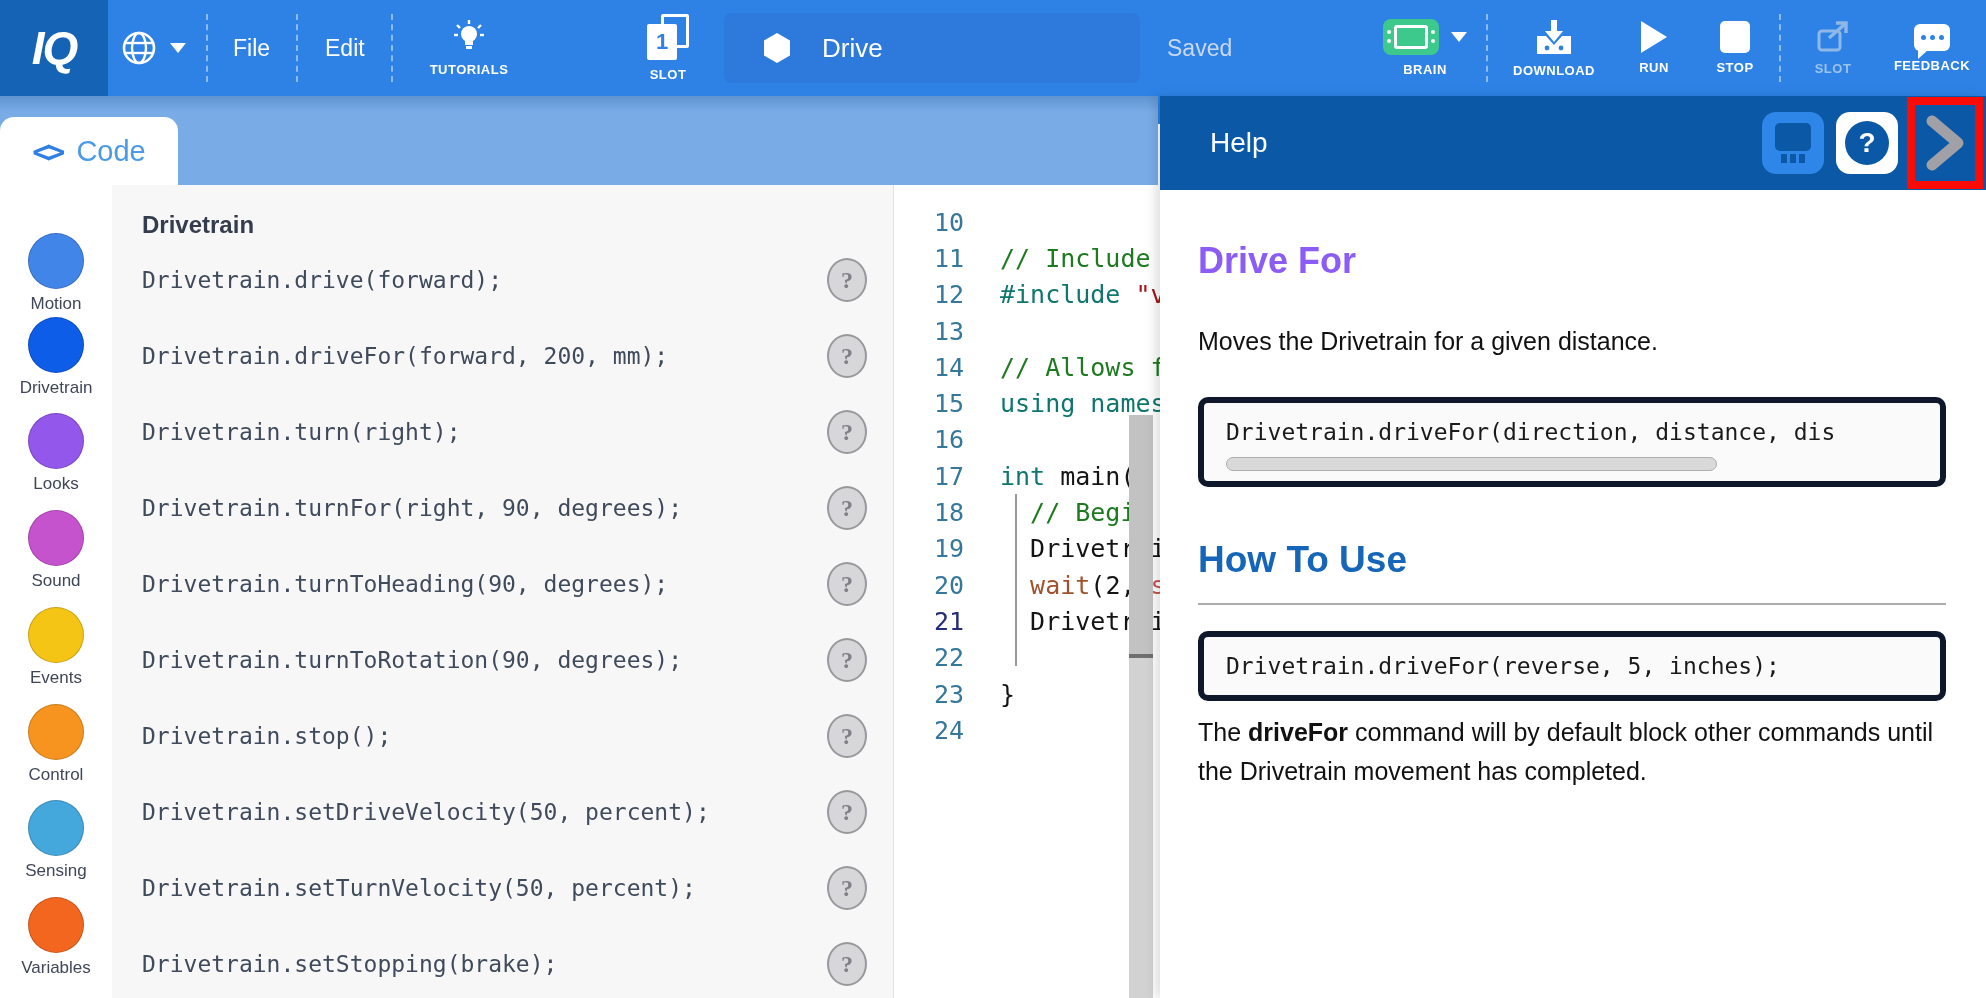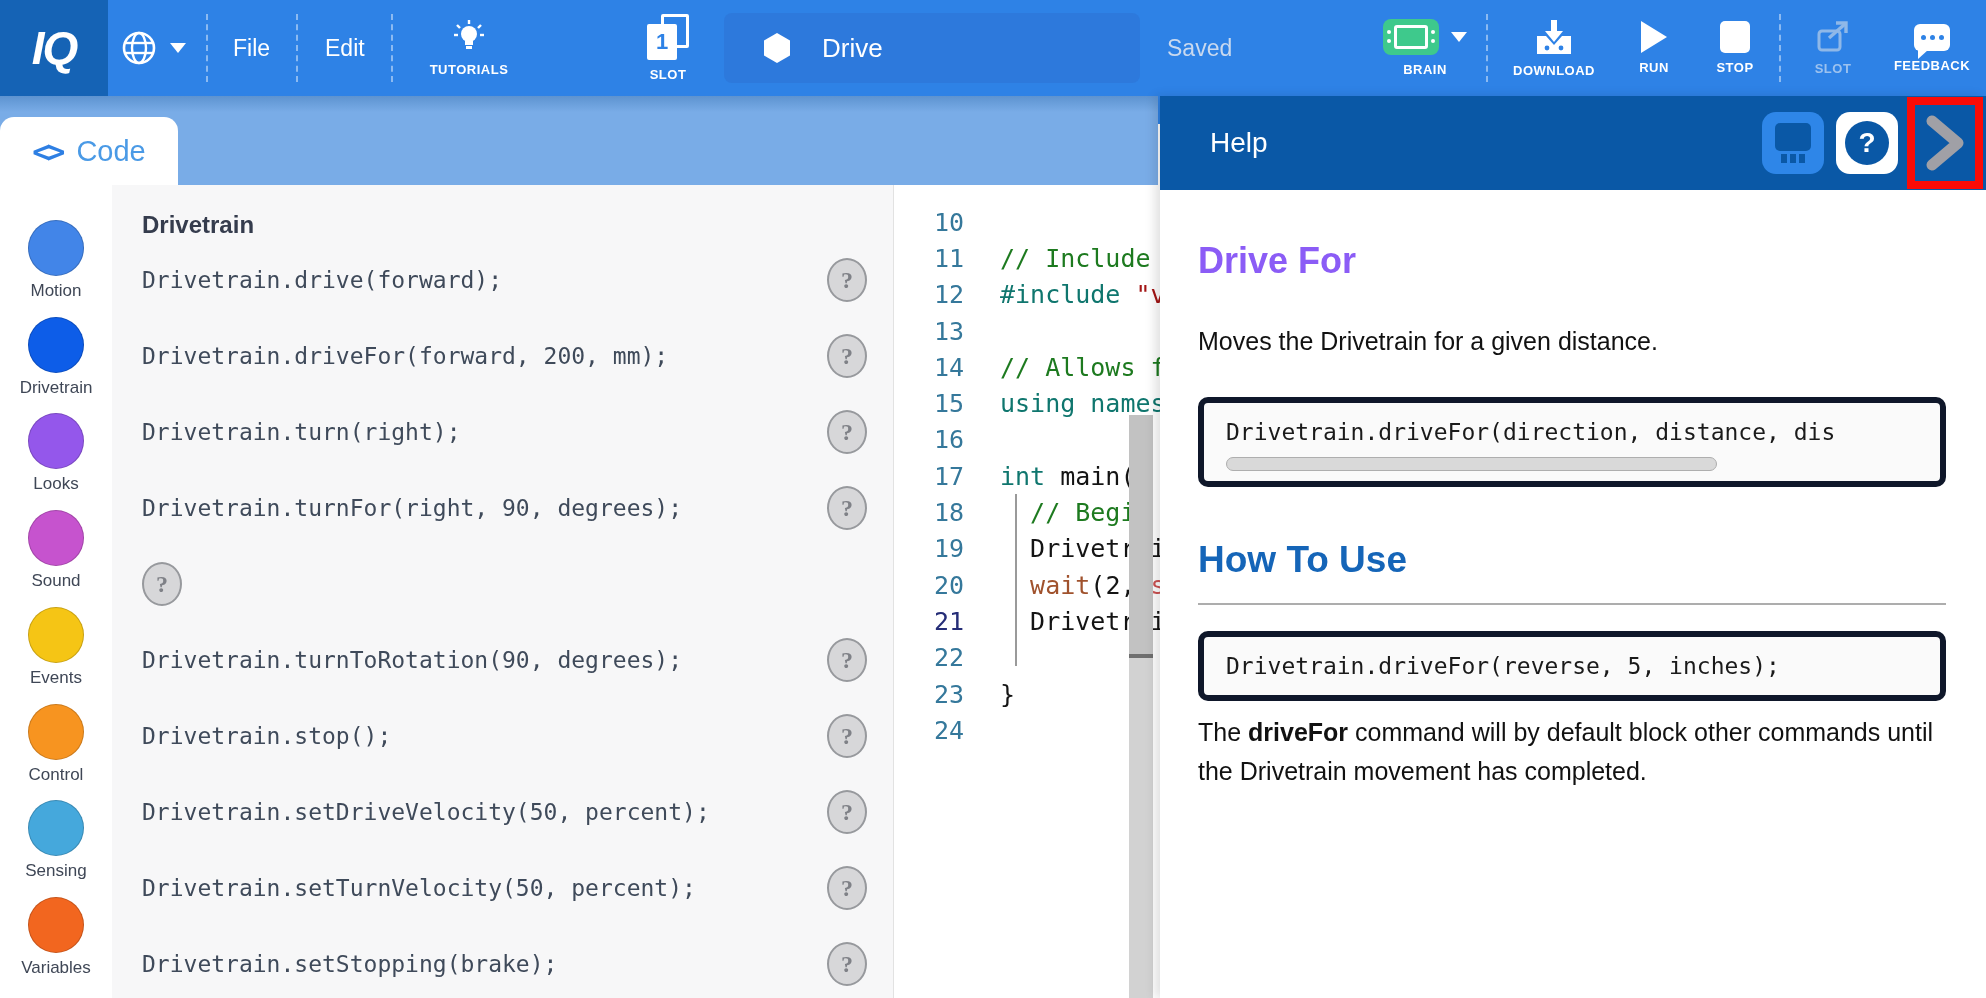--- a/index.html
+++ b/index.html
@@ -226,21 +226,21 @@
   </header>
 
   <div class="ws-header">
     <div class="code-tab">
       <span class="angles">&lt;&gt;</span>
       <span class="lbl">Code</span>
     </div>
   </div>
 
   <aside class="sidebar">
-      <div class="cat-item" style="top: 35px;">
+      <div class="cat-item" style="top: 48px;">
         <span class="cat-circle" style="background: rgb(66, 133, 232);"></span>
         <span class="cat-label">Motion</span>
       </div>
       <div class="cat-item" style="top: 131.7px;">
         <span class="cat-circle" style="background: rgb(13, 93, 232);"></span>
         <span class="cat-label">Drivetrain</span>
       </div>
       <div class="cat-item" style="top: 228.4px;">
         <span class="cat-circle" style="background: rgb(148, 87, 235);"></span>
         <span class="cat-label">Looks</span>
@@ -280,20 +280,21 @@
         </div>
         <div class="cmd-row" style="top: 209px;">
           <span class="cmd-text">Drivetrain.turn(right);</span>
           <span class="cmd-help-btn">?</span>
         </div>
         <div class="cmd-row" style="top: 285px;">
           <span class="cmd-text">Drivetrain.turnFor(right, 90, degrees);</span>
           <span class="cmd-help-btn">?</span>
         </div>
         <div class="cmd-row" style="top: 361px;">
+          <span class="cmd-text">Drivetrain.turnToHeading(90, degrees);</span>
           <span class="cmd-help-btn">?</span>
         </div>
         <div class="cmd-row" style="top: 437px;">
           <span class="cmd-text">Drivetrain.turnToRotation(90, degrees);</span>
           <span class="cmd-help-btn">?</span>
         </div>
         <div class="cmd-row" style="top: 513px;">
           <span class="cmd-text">Drivetrain.stop();</span>
           <span class="cmd-help-btn">?</span>
         </div>

